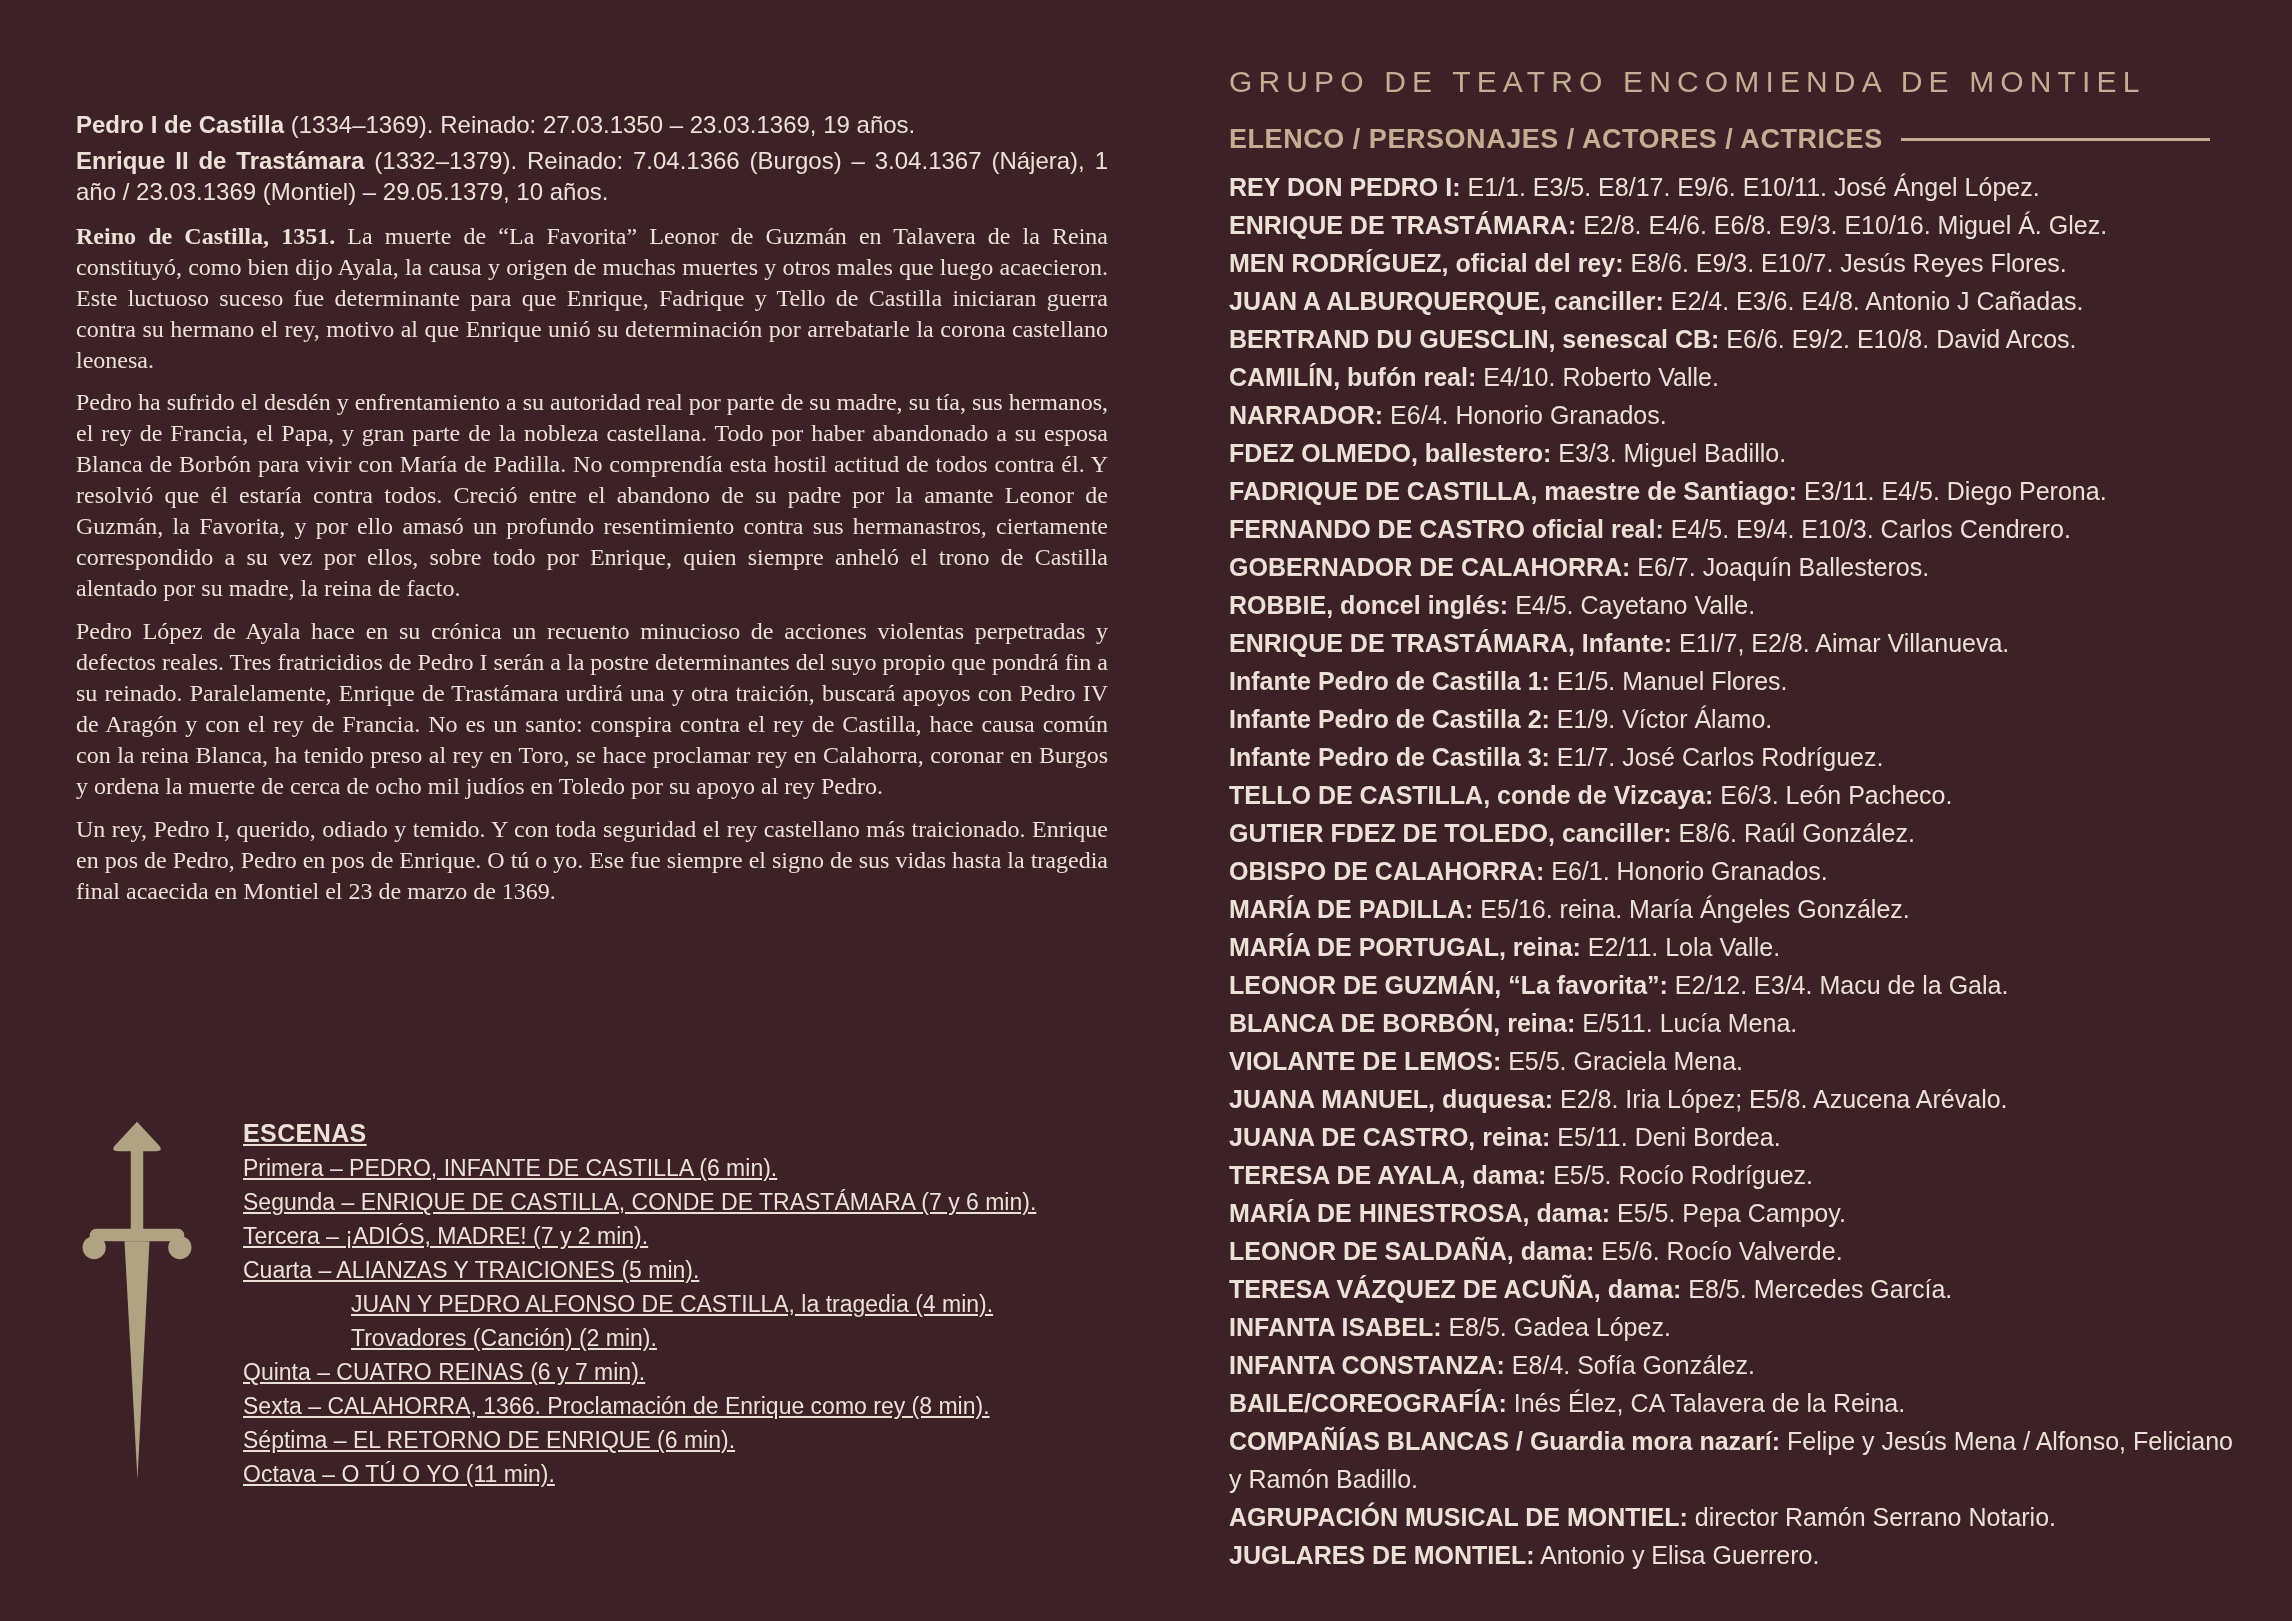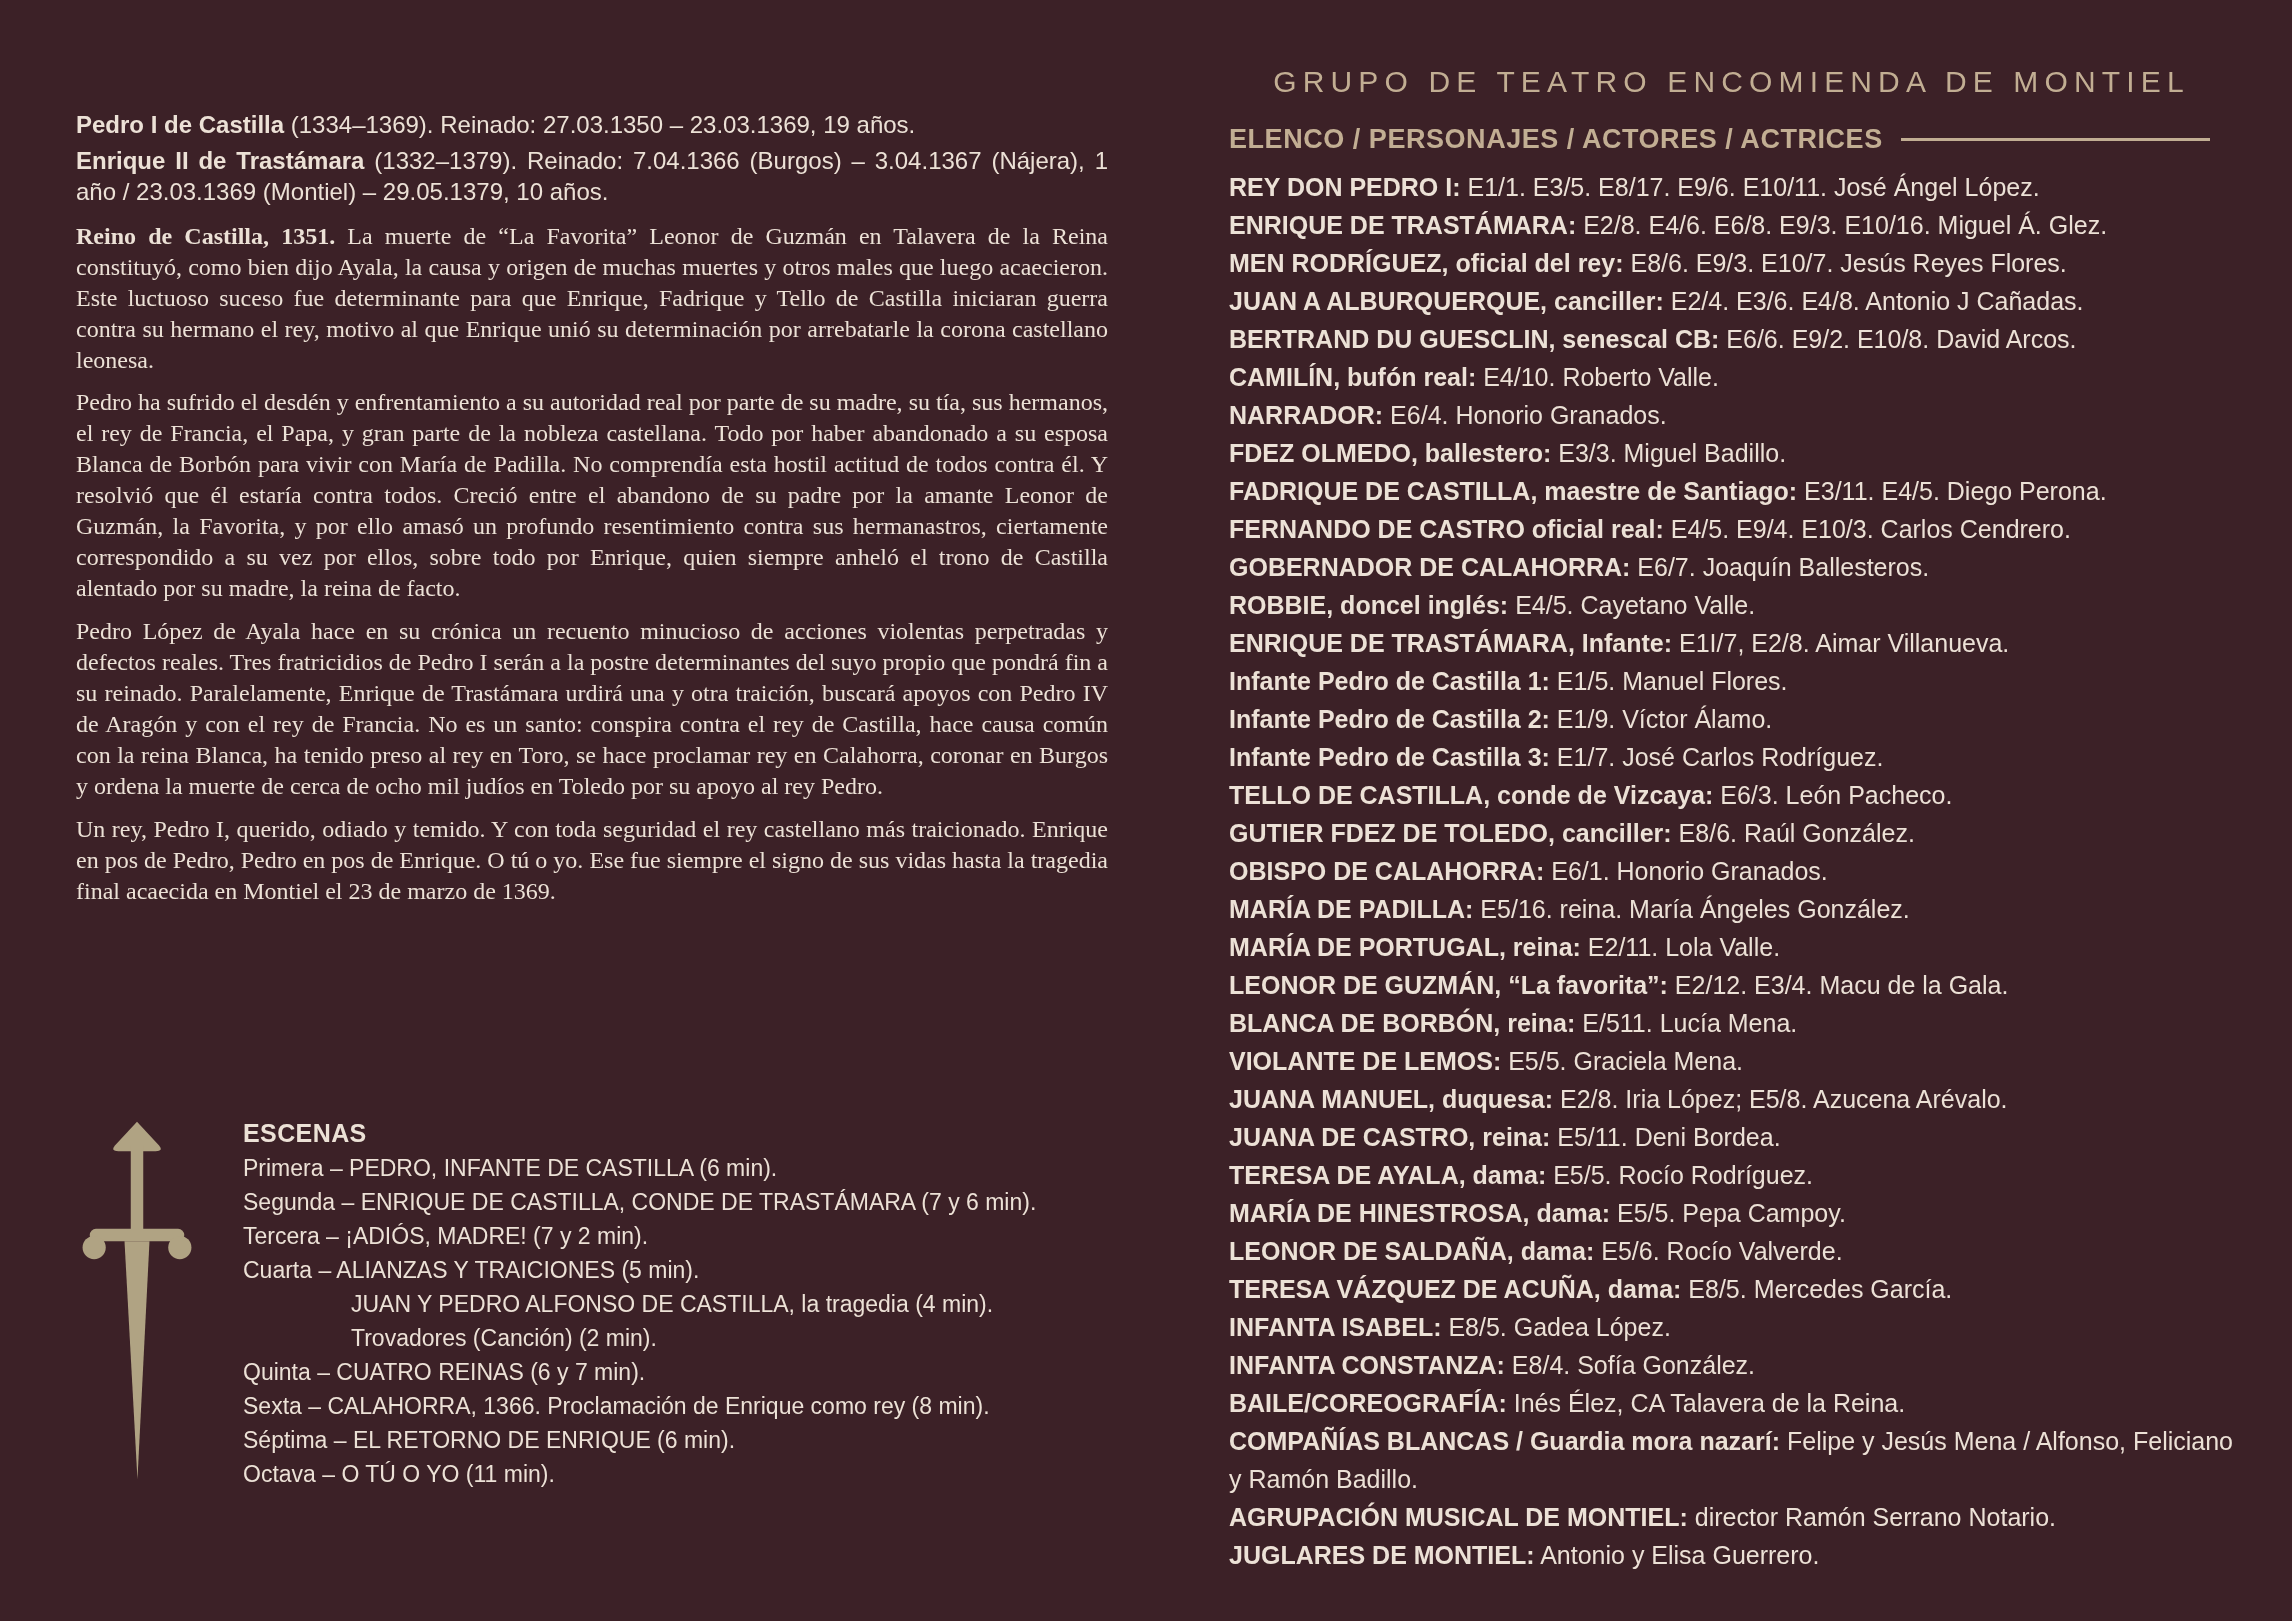--- a/index.html
+++ b/index.html
@@ -30,20 +30,21 @@
   p.para{margin:0 0 11.6px 0;font-family:Liberation Serif, serif;}
   .para b, .king-line b{font-weight:bold;}
 
   .escenas{
     position:absolute;
     left:79px; top:1115px;
     width:1043px;
     display:flex;
     align-items:flex-start;
     text-align:left;
+    text-decoration:underline;
   }
   .dagger{
     width:116px;height:364px;
     flex:none;
     margin-top:5.4px;
     color:var(--tan2,#b0a383);
   }
   .escenas-list{
     margin-left:48px;
     font-size:23px;
@@ -64,21 +65,20 @@
     position:absolute;
     left:1229px; top:63px;
     width:1005px;
   }
   .group-title{
     font-size:30px;
     line-height:38px;
     letter-spacing:.205em;
     color:var(--tan,#c2ae93);
     white-space:nowrap;
-    text-align:center;
   }
   .elenco-row{
     display:flex;
     align-items:center;
     margin-top:23px;
   }
   .elenco-title{
     font-size:27px;
     font-weight:bold;
     letter-spacing:.02em;

